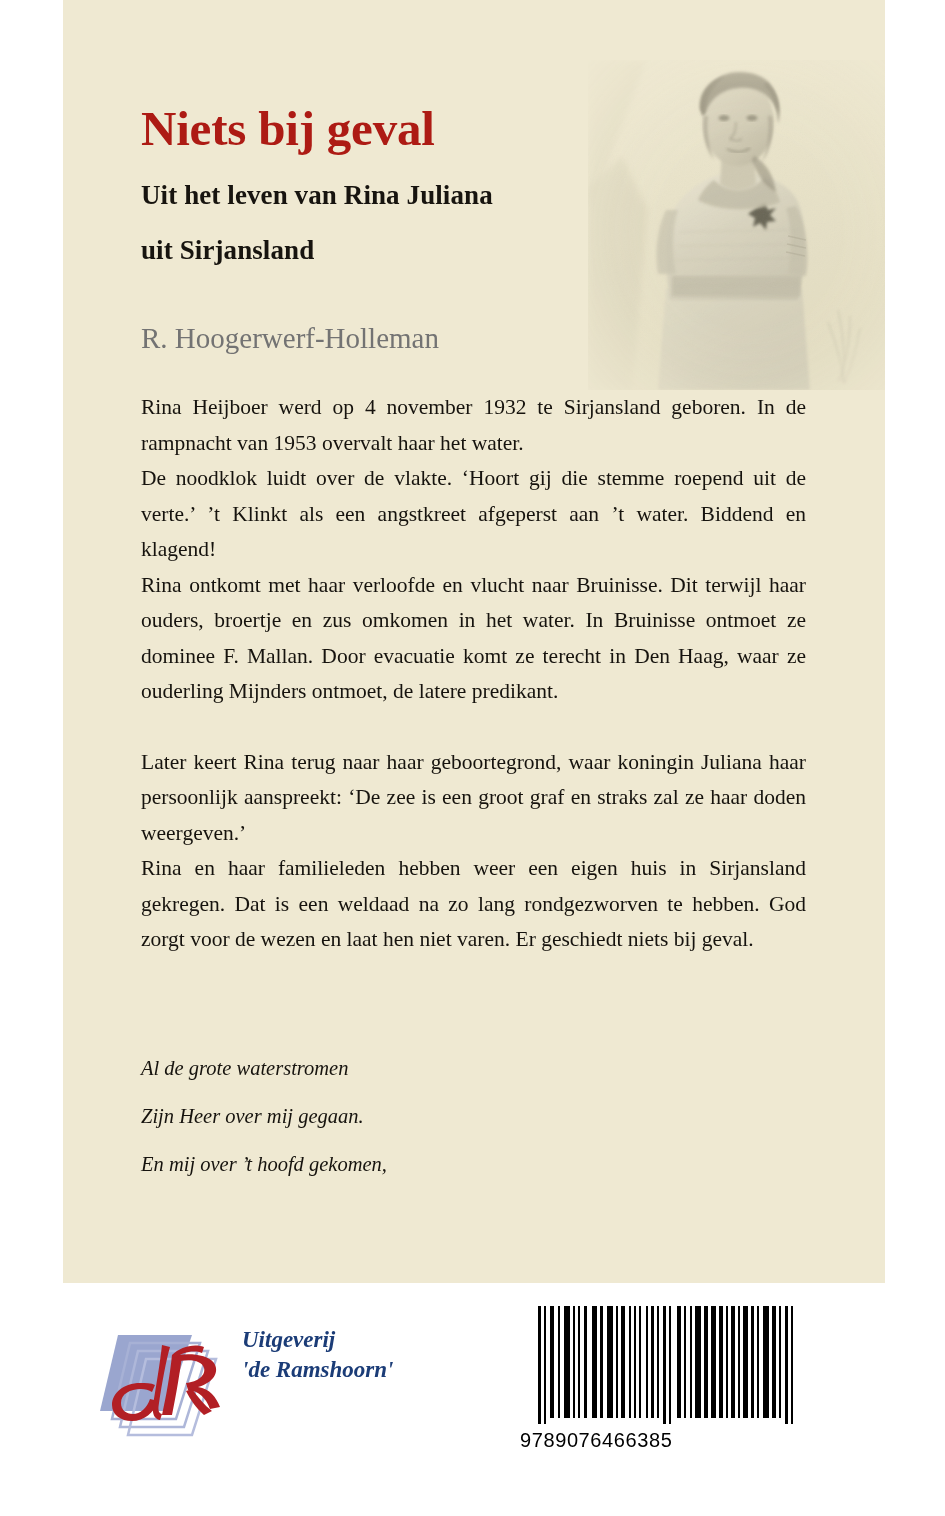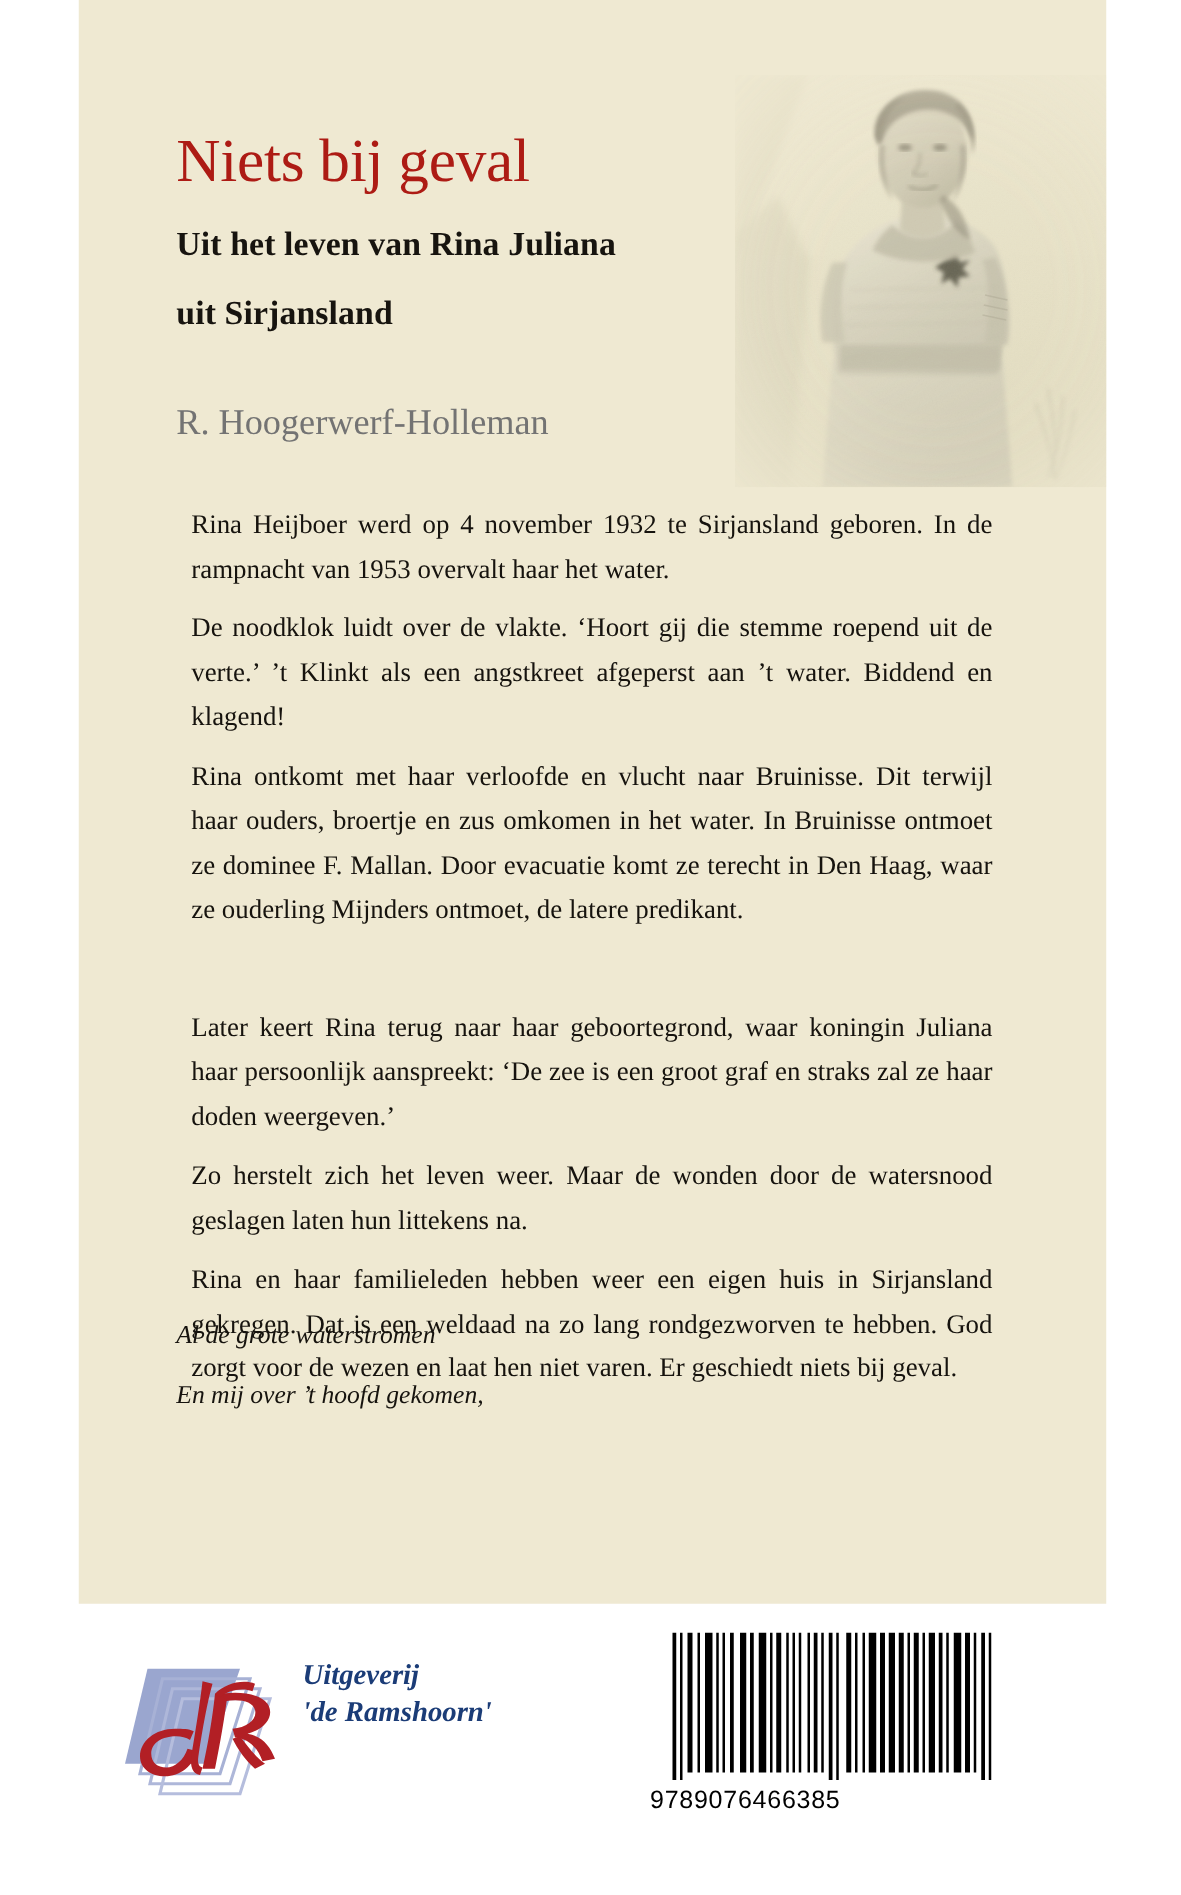--- a/index.html
+++ b/index.html
@@ -54,21 +54,21 @@
     opacity: .92;
   }
   .portrait svg { display:block; width:100%; height:100%; }
 
   
   .title {
     position: absolute;
     left: 78px;
     top: 100px;
     font-size: 49px;
-    font-weight: normal;
+    font-weight: bold;
     color: #ad1b14;
     letter-spacing: -0.2px;
     white-space: nowrap;
   }
   .subtitle {
     position: absolute;
     left: 78px;
     font-size: 27px;
     font-weight: bold;
     color: #17140f;
@@ -91,21 +91,21 @@
   .blurb {
     position: absolute;
     left: 78px;
     top: 390px;
     width: 665px;
     font-size: 21.5px;
     line-height: 35.5px;
     color: #16130e;
     text-align: justify;
   }
-  .blurb p { margin: 12px; }
+  .blurb p { margin: 0; }
   .blurb p + p { margin-top: 0px; }
   .blurb .gap { height: 35px; }
 
   .verse {
     position: absolute;
     left: 78px;
     top: 1035px;
     font-size: 20.5px;
     line-height: 30px;
     font-style: italic;
@@ -270,26 +270,26 @@
   <div class="subtitle l1">Uit het leven van Rina Juliana</div>
   <div class="subtitle l2">uit Sirjansland</div>
   <div class="author">R. Hoogerwerf-Holleman</div>
 
   <div class="blurb">
     <p>Rina Heijboer werd op 4 november 1932 te Sirjansland geboren. In de rampnacht van 1953 overvalt haar het water.</p>
     <p>De noodklok luidt over de vlakte. ‘Hoort gij die stemme roepend uit de verte.’ ’t Klinkt als een angstkreet afgeperst aan ’t water. Biddend en klagend!</p>
     <p>Rina ontkomt met haar verloofde en vlucht naar Bruinisse. Dit terwijl haar ouders, broertje en zus omkomen in het water. In Bruinisse ontmoet ze dominee F. Mallan. Door evacuatie komt ze terecht in Den Haag, waar ze ouderling Mijnders ontmoet, de latere predikant.</p>
     <div class="gap"></div>
     <p>Later keert Rina terug naar haar geboortegrond, waar koningin Juliana haar persoonlijk aanspreekt: ‘De zee is een groot graf en straks zal ze haar doden weergeven.’</p>
-    <p>Zo herstelt zich het leven weer. Maar de wonden door de watersnood geslagen laten hun littekens na.</p>
     <p>Rina en haar familieleden hebben weer een eigen huis in Sirjansland gekregen. Dat is een weldaad na zo lang rondgezworven te hebben. God zorgt voor de wezen en laat hen niet varen. Er geschiedt niets bij geval.</p>
   </div>
 
   <div class="verse">
     <div>Al de grote waterstromen</div>
+    <div>Zijn Heer over mij gegaan.</div>
     <div>En mij over ’t hoofd gekomen,</div>
   </div>
 </div>
 
 <div class="publisher">
   <svg class="logo-mark" viewBox="0 0 128 112">
 
     <polygon points="18,10 92,10 66,86 0,86" fill="#9aa6cf"></polygon>
     <polygon points="30,18 100,18 76,94 12,94" fill="none" stroke="#a7b1d5" stroke-width="2.5"></polygon>
     <polygon points="38,26 108,26 84,102 20,102" fill="none" stroke="#aeb7d9" stroke-width="2.5"></polygon>

